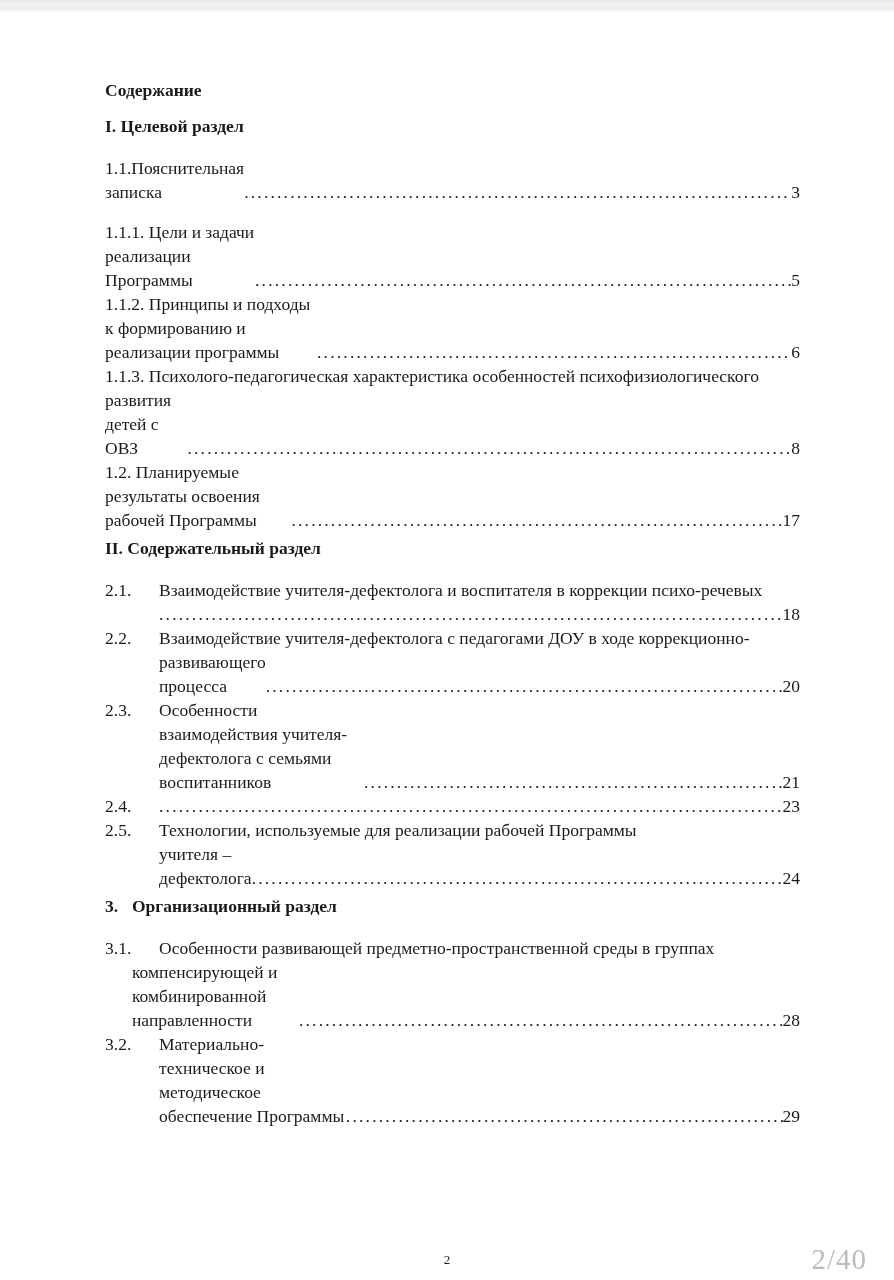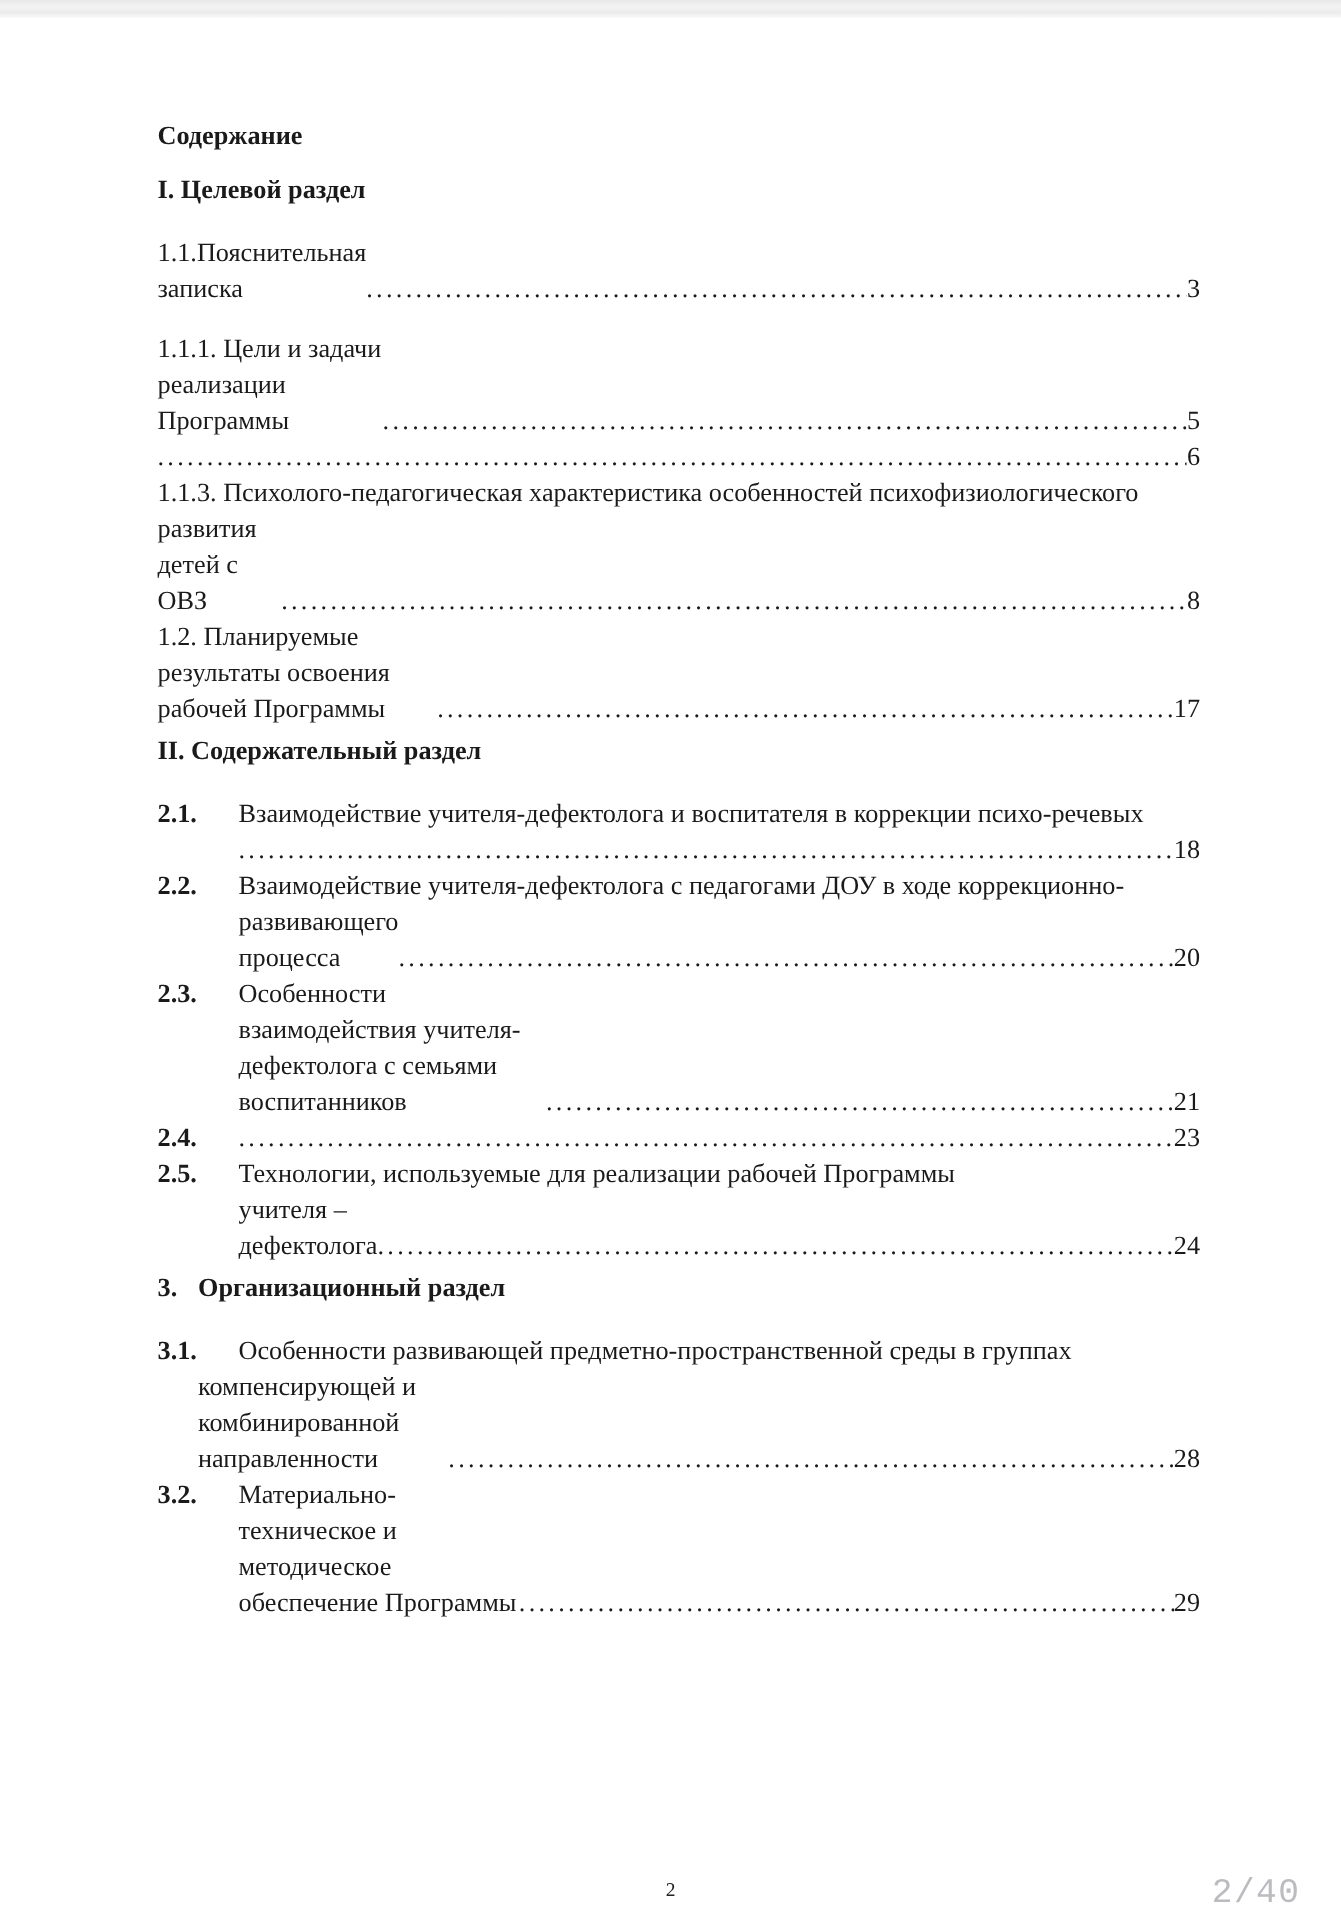--- a/index.html
+++ b/index.html
@@ -37,35 +37,35 @@
     overflow: hidden;
     white-space: nowrap;
     min-width: 10px;
   }
   .leader::after {
     content: "....................................................................................................................................................................................";
     letter-spacing: 2.2px;
   }
   .pg { flex: 0 0 auto; }
   .entry { display: flex; align-items: flex-start; }
-  .entry .num { flex: 0 0 54px; font-weight: bold; }
+  .entry .num { flex: 0 0 54px; }
   .entry-body { flex: 1 1 auto; min-width: 0; font-family: Liberation Serif, serif; }
   .entry-body .outdent { margin-left: -27px; }
   .footer-page-number {
     position: absolute;
     top: 1252px; left: 0; width: 894px;
     text-align: center;
     font-size: 13px;
     color: #222222;
   }
   .viewer-page-indicator {
     position: absolute;
     right: 27px; bottom: 6px;
-    font-family: Liberation Mono, monospace;
-    font-size: 23px;
+    font-family: Liberation Serif, serif;
+    font-size: 29px;
     line-height: 1;
     color: #bcbcc0;
     letter-spacing: 1px;
   }
 </style>
 </head>
 <body>
 
 <div class="top-strip"></div>
 
@@ -81,20 +81,21 @@
             <span class="pg">3</span>
           </div>
         </div>
         <div class="group">
           <div class="toc-line">
             <span class="t">1.1.1. Цели и задачи реализации Программы</span>
             <span class="leader"></span>
             <span class="pg">5</span>
           </div>
           <div class="toc-line">
+            <span class="t">1.1.2. Принципы и подходы к формированию и реализации программы</span>
             <span class="leader"></span>
             <span class="pg">6</span>
           </div>
           <div class="plain-line">1.1.3. Психолого-педагогическая характеристика особенностей психофизиологического</div>
           <div class="toc-line">
             <span class="t">развития детей с ОВЗ</span>
             <span class="leader"></span>
             <span class="pg">8</span>
           </div>
           <div class="toc-line">

